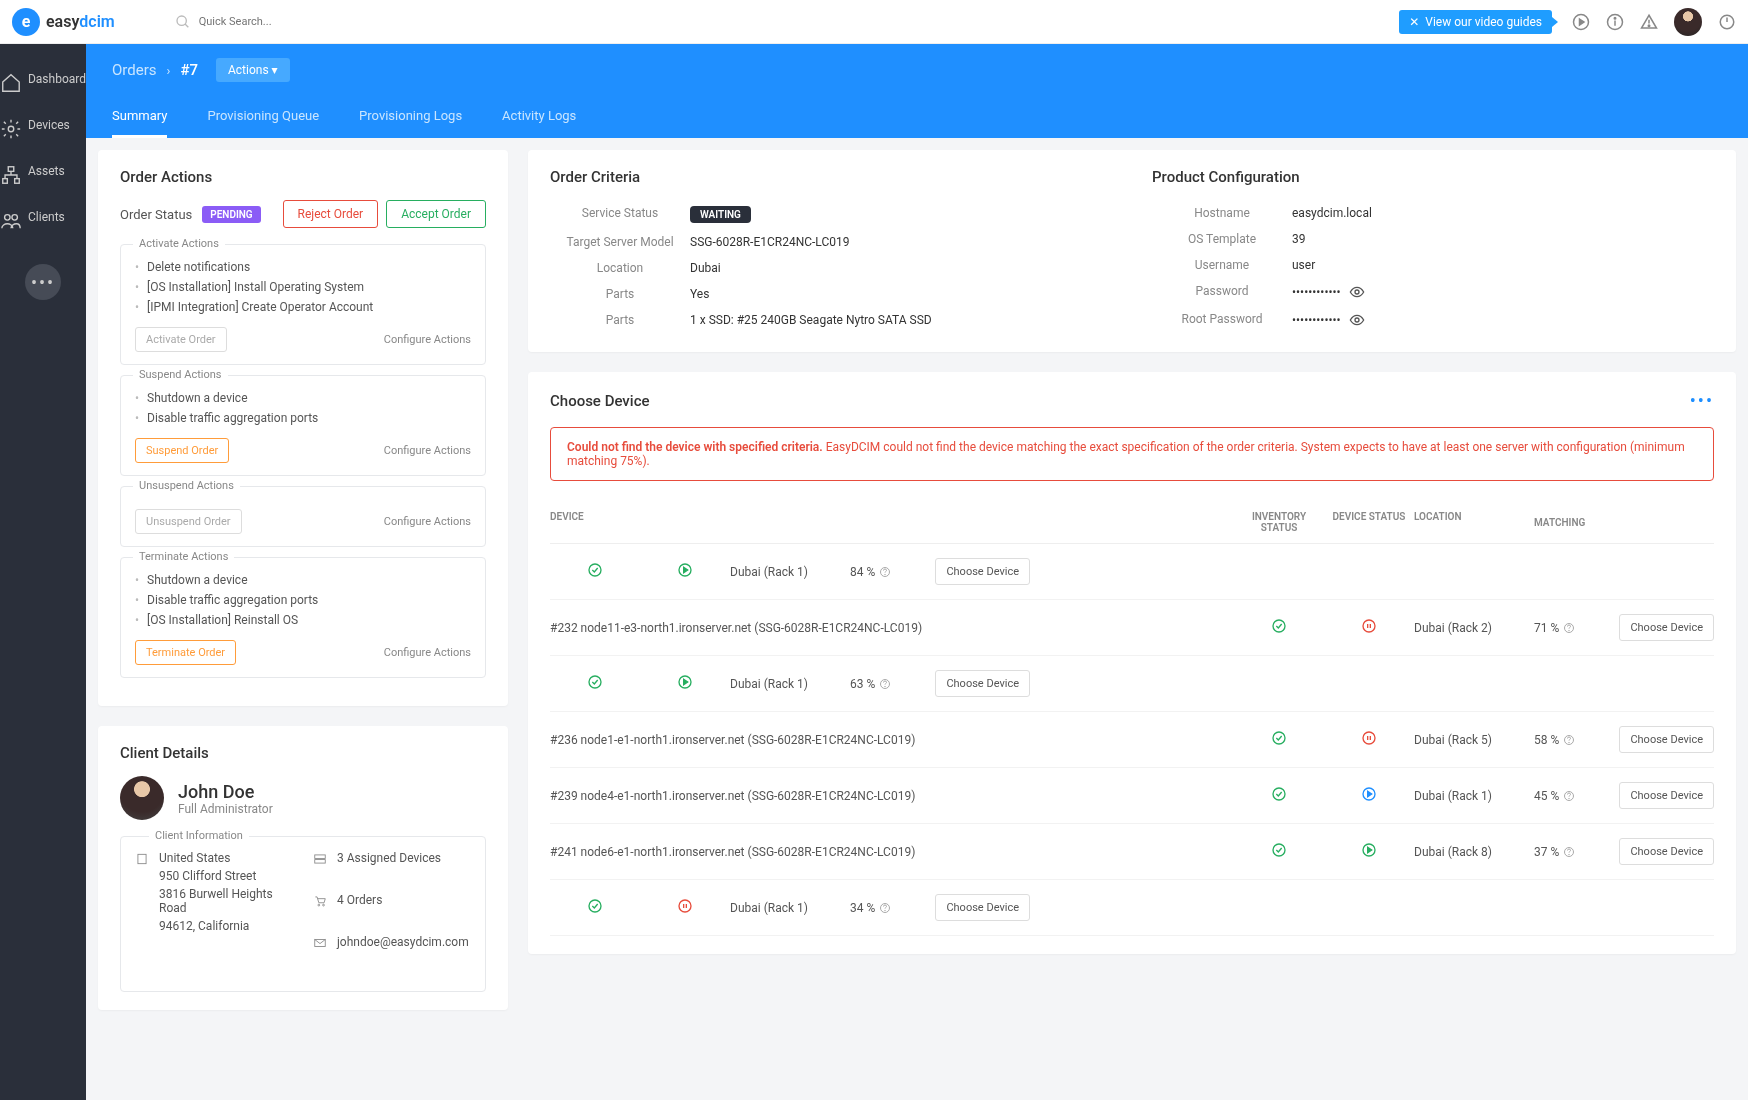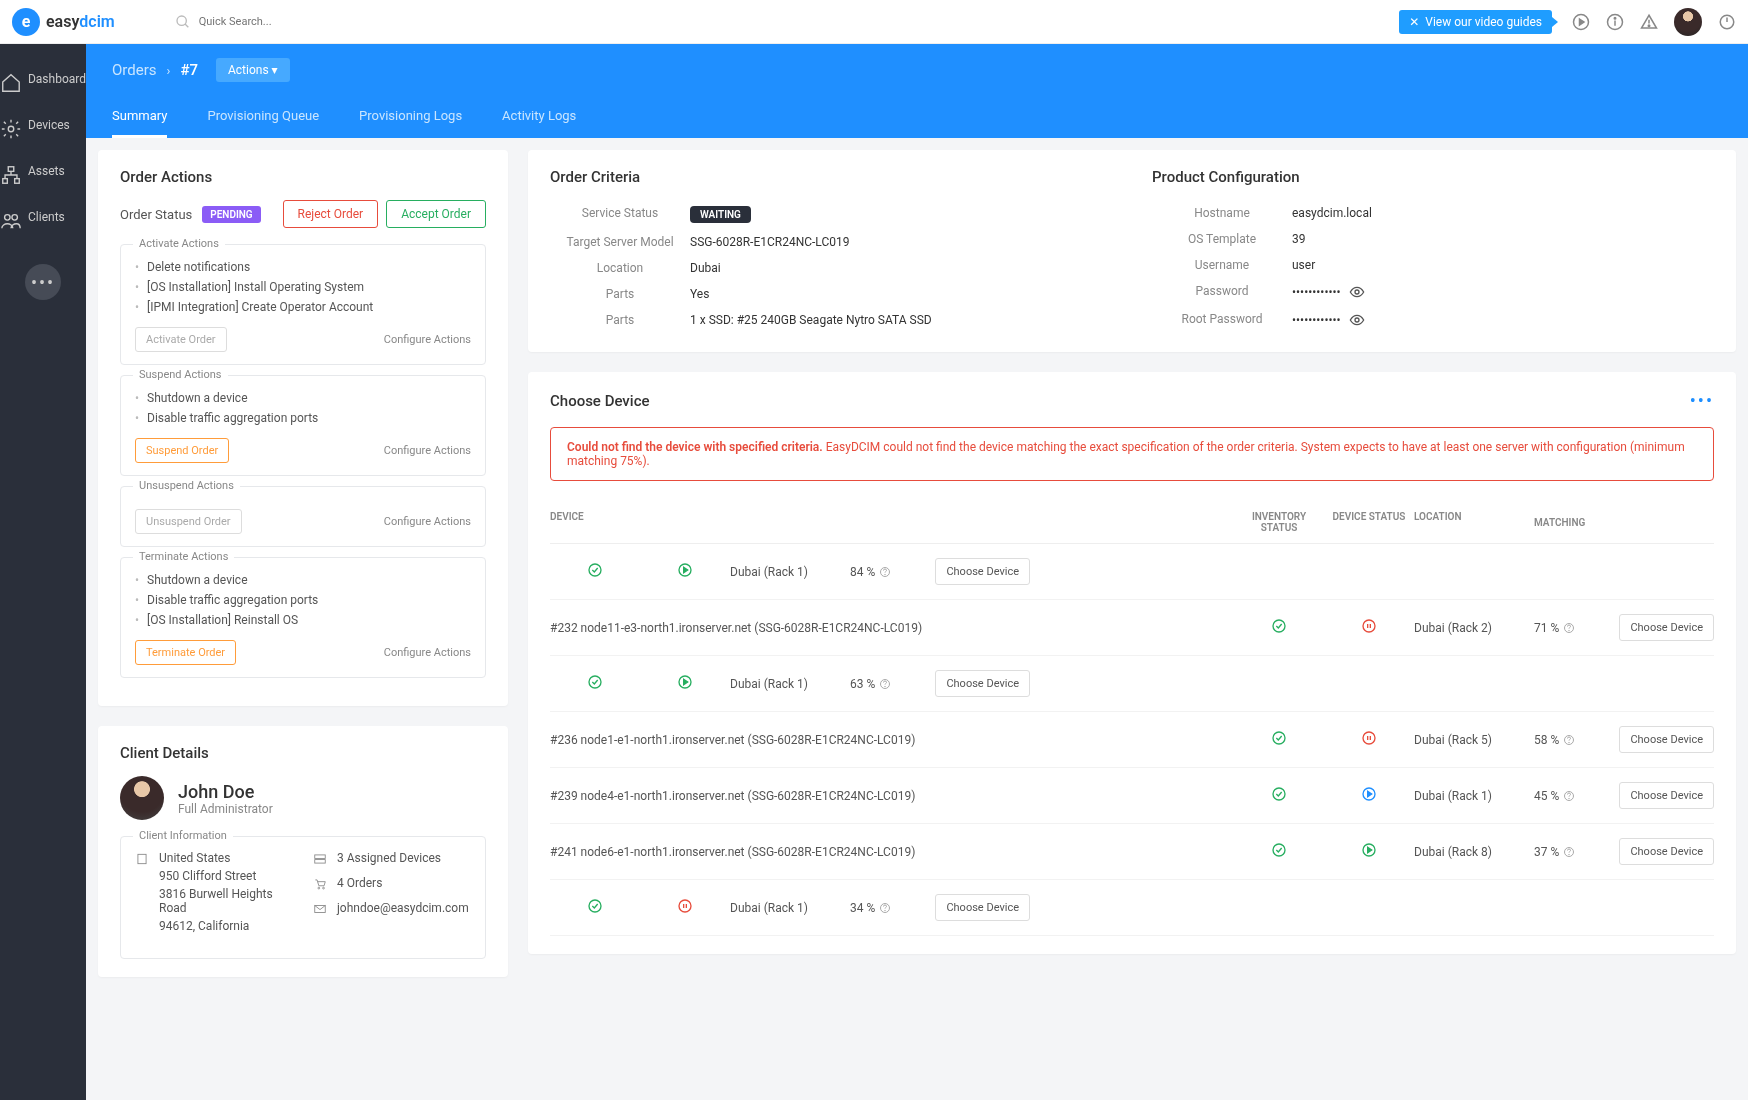--- a/index.html
+++ b/index.html
@@ -63,24 +63,24 @@
     .action-list li::before { content: '•'; color: #bbb; margin-right: 8px; }
     .action-footer { display: flex; justify-content: space-between; align-items: center; }
     .configure-link { color: #888; font-size: 11px; cursor: pointer; }
     
     
     .client-header { display: flex; align-items: center; gap: 14px; margin-bottom: 16px; }
     .client-avatar { width: 44px; height: 44px; border-radius: 50%; background: radial-gradient(circle at 50% 30%, #e8c8a8 20%, #3a2a2a 22%, #3a2a2a 60%, #444 100%); }
     .client-name { font-size: 18px; font-weight: 500; color: #333; }
     .client-role { font-size: 12px; color: #888; }
     .client-info-section { border: 1px solid #e6e8eb; border-radius: 4px; padding: 14px; position: relative; }
-    .client-info-title { position: absolute; top: -8px; left: 12px; background: #fff; padding: 0 6px; font-size: 11px; color: #888; }
+    .client-info-title { position: absolute; top: -8px; left: 28px; background: #fff; padding: 0 6px; font-size: 11px; color: #888; }
     .client-info-cols { display: flex; gap: 20px; }
     .client-info-col { flex: 1; }
-    .client-info-row { display: flex; align-items: flex-start; gap: 10px; font-size: 12px; color: #555; margin-bottom: 7px; }
+    .client-info-row { display: flex; align-items: flex-start; gap: 10px; font-size: 12px; color: #555; margin-bottom: 24px; }
     .client-info-row svg { width: 14px; height: 14px; stroke: #888; fill: none; flex-shrink: 0; margin-top: 1px; }
     
     
     .two-col-card { display: flex; gap: 40px; }
     .col-half { flex: 1; }
     .kv-row { display: flex; padding: 6px 0; font-size: 12px; }
     .kv-key { width: 140px; color: #888; text-align: center; }
     .kv-val { color: #333; display: flex; align-items: center; gap: 8px; }
     .badge-waiting { background: #2a2f3a; color: #fff; font-size: 10px; font-weight: 600; padding: 3px 10px; border-radius: 4px; }
     .eye-icon { cursor: pointer; }

